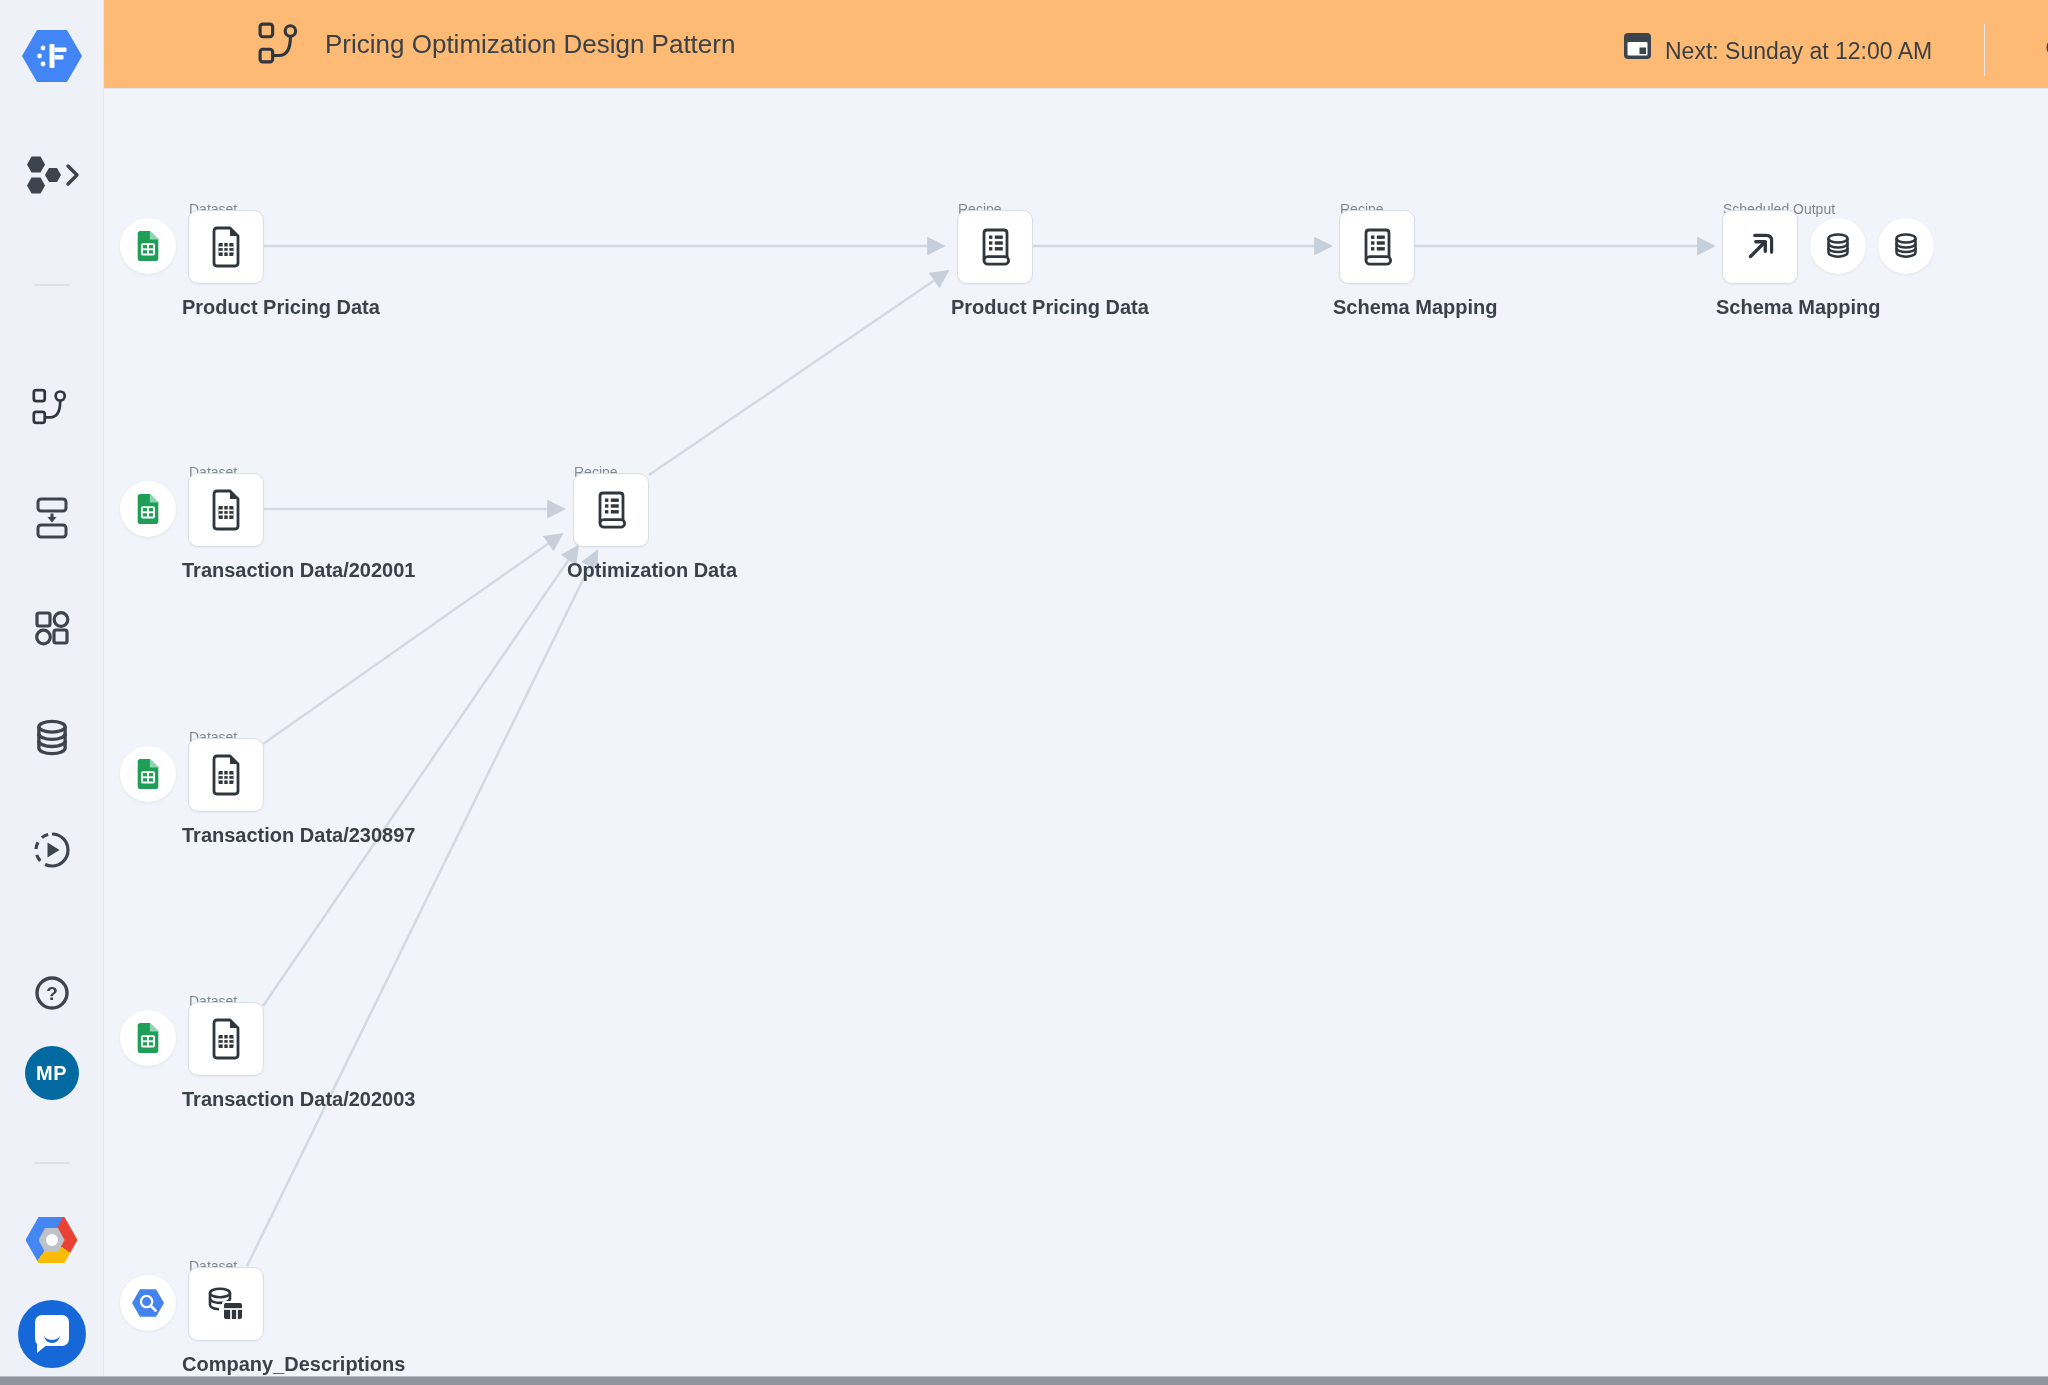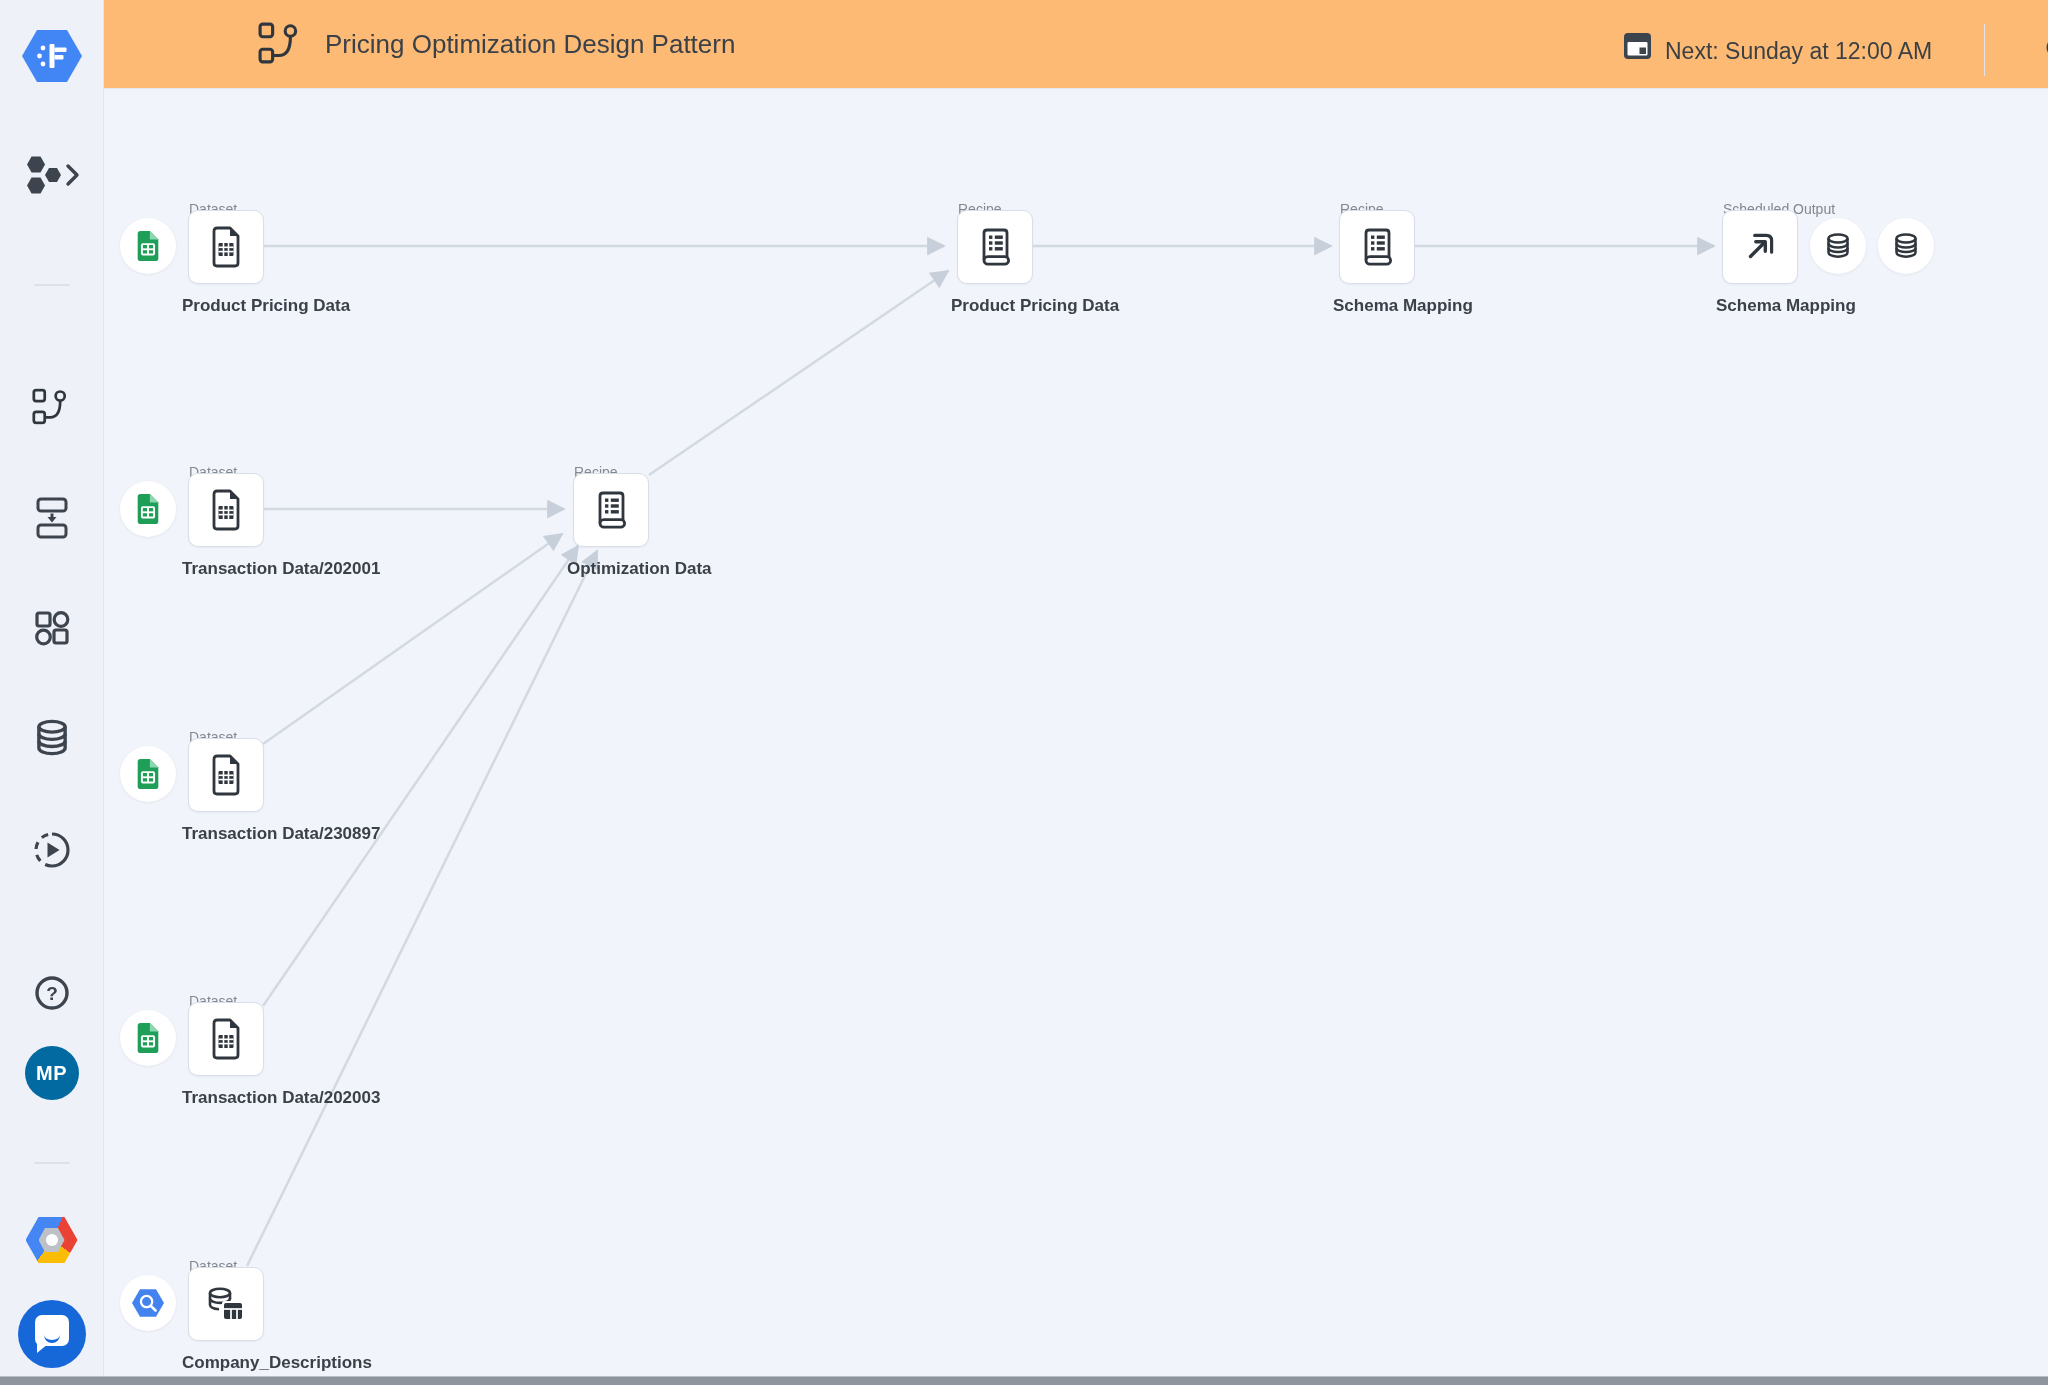--- a/index.html
+++ b/index.html
@@ -46,21 +46,21 @@
   .search-btn{position:absolute;left:1940px;top:34px;}
   
   .edges-svg{position:absolute;left:0;top:0;z-index:1;pointer-events:none;}
   .node{position:absolute;width:74px;height:72px;z-index:2;}
   .node-type{position:absolute;left:1px;top:-33px;white-space:nowrap;font-size:14px;color:#82888f;margin-top:24px;}
   .node-box{
     position:absolute;left:0;top:0;width:74px;height:72px;background:#fff;
     border:1px solid #d9dfe7;border-radius:10px;box-shadow:0 1px 2px rgba(60,64,67,.06);
     display:flex;align-items:center;justify-content:center;
   }
-  .node-name{position:absolute;left:-6px;top:86px;white-space:nowrap;font-size:17px;font-weight:bold;color:#3a4149;}
+  .node-name{position:absolute;left:-6px;top:86px;white-space:nowrap;font-size:20px;font-weight:bold;color:#3a4149;}
   .node-badge{
     position:absolute;left:-68px;top:8px;width:56px;height:56px;border-radius:50%;background:#fff;
     box-shadow:0 1px 3px rgba(60,64,67,.08);display:flex;align-items:center;justify-content:center;
   }
   .out-circle{
     position:absolute;top:8px;width:56px;height:56px;border-radius:50%;background:#fff;
     box-shadow:0 1px 3px rgba(60,64,67,.08);display:flex;align-items:center;justify-content:center;
   }
   .bottom-bar{position:absolute;left:0;bottom:0;width:2048px;height:8px;background:#8f959c;
     border-top:1px solid #b9bec4;z-index:6;}

